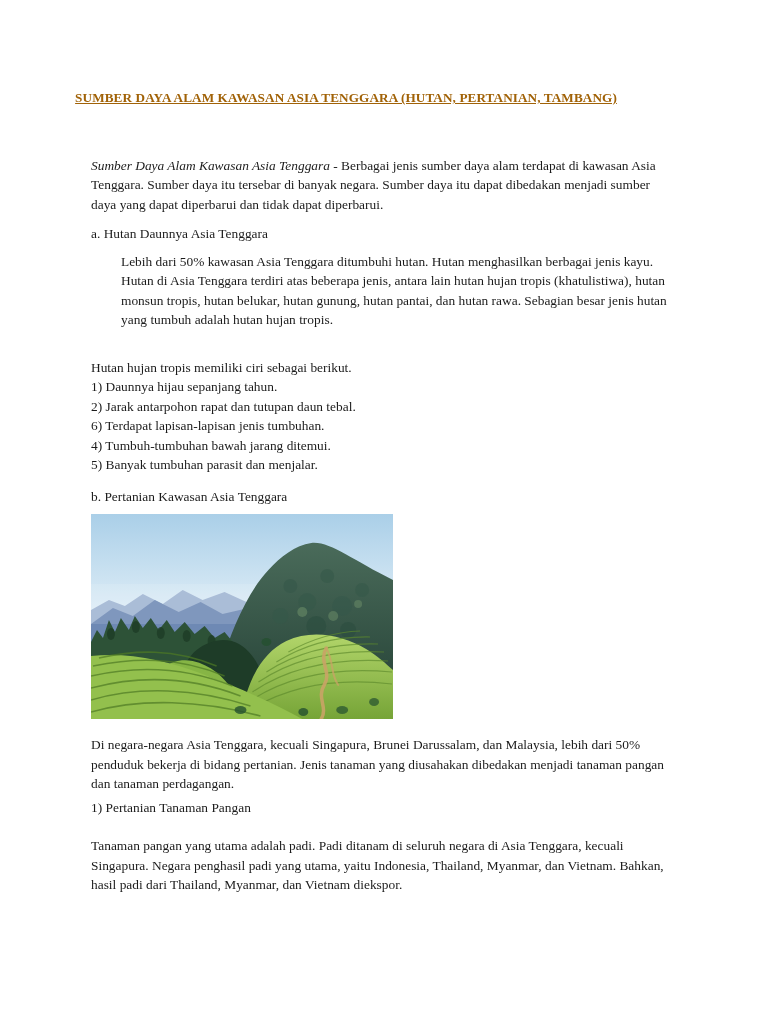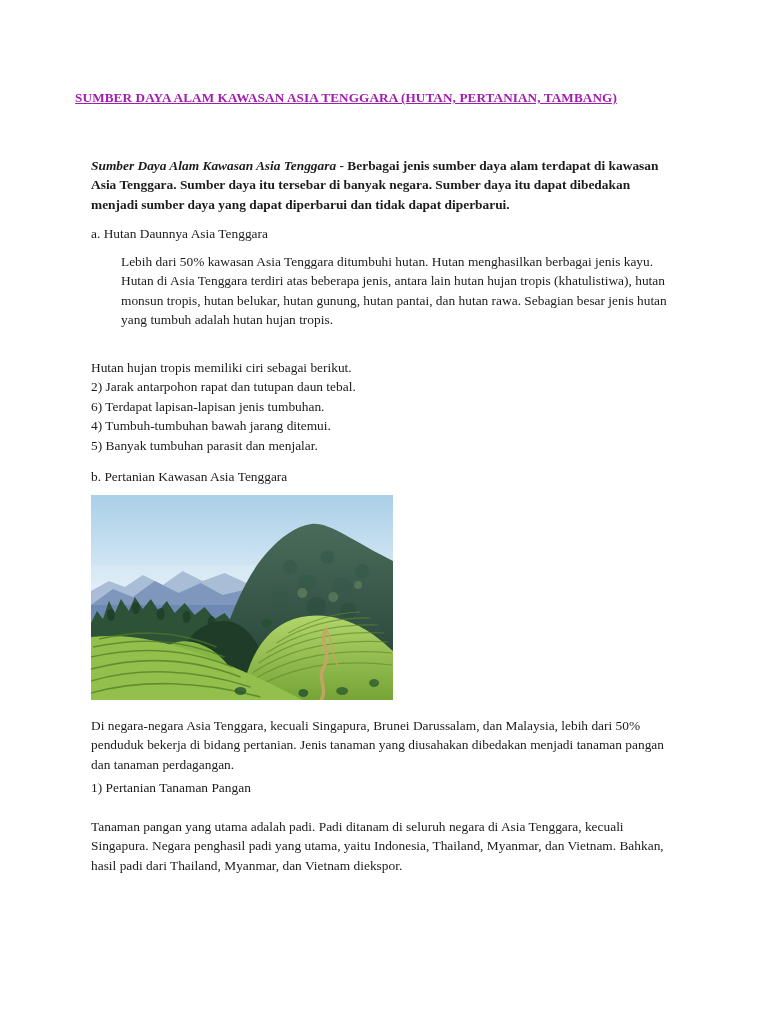--- a/index.html
+++ b/index.html
@@ -8,24 +8,24 @@
     font-family:"Liberation Serif","DejaVu Serif",serif;color:#1b1b1b;
     -webkit-font-smoothing:antialiased;
   }
   .content{
     position:absolute;left:91px;top:88px;width:586px;
     font-size:13.4px;line-height:19.5px;
   }
   .doc-title{
     width:692px;margin:0 0 48px -91px;text-align:center;white-space:nowrap;
     font-size:13.2px;font-weight:bold;text-decoration:underline;letter-spacing:.1px;
-    color:#a21caf;
+    color:#a16207;
   }
   p{margin:0;}
-  .intro{margin-bottom:10px;font-weight:bold;}
+  .intro{margin-bottom:10px;}
   .lead-italic{font-style:italic;}
   .h-a{margin-bottom:8px;}
   .para-a{margin-bottom:28px;margin-left:30px;}
   .traits-intro{}
   .traits{margin-bottom:12px;}
   .trait{white-space:nowrap;}
   .h-b{margin-bottom:8px;}
   .photo{
     width:302px;height:205px;margin:0 0 16px 0;display:block;position:relative;
     background:#bcd9ec;overflow:hidden;
@@ -44,20 +44,21 @@
 
   <p class="intro"><span class="lead-italic">Sumber Daya Alam Kawasan Asia Tenggara</span><span> - Berbagai jenis sumber daya alam terdapat di kawasan Asia Tenggara. Sumber daya itu tersebar di banyak negara. Sumber daya itu dapat dibedakan menjadi sumber daya yang dapat diperbarui dan tidak dapat diperbarui.</span></p>
 
   <p class="h-a">a. Hutan Daunnya Asia Tenggara</p>
 
   <p class="para-a">Lebih dari 50% kawasan Asia Tenggara ditumbuhi hutan. Hutan menghasilkan berbagai jenis kayu. Hutan di Asia Tenggara terdiri atas beberapa jenis, antara lain hutan hujan tropis (khatulistiwa), hutan monsun tropis, hutan belukar, hutan gunung, hutan pantai, dan hutan rawa. Sebagian besar jenis hutan yang tumbuh adalah hutan hujan tropis.</p>
 
   <p class="traits-intro">Hutan hujan tropis memiliki ciri sebagai berikut.</p>
 
   <div class="traits">
+    <div class="trait">1) Daunnya hijau sepanjang tahun.</div>
     <div class="trait">2) Jarak antarpohon rapat dan tutupan daun tebal.</div>
     <div class="trait">6) Terdapat lapisan-lapisan jenis tumbuhan.</div>
     <div class="trait">4) Tumbuh-tumbuhan bawah jarang ditemui.</div>
     <div class="trait">5) Banyak tumbuhan parasit dan menjalar.</div>
   </div>
 
   <p class="h-b">b. Pertanian Kawasan Asia Tenggara</p>
 
   <div class="photo">
     <svg width="302" height="205" viewBox="0 0 303 205" preserveAspectRatio="none">

